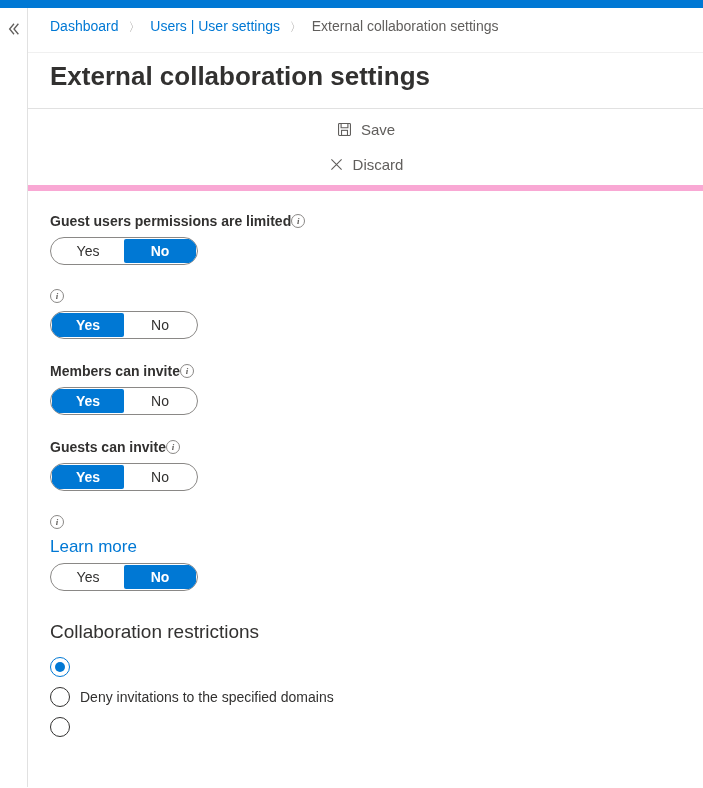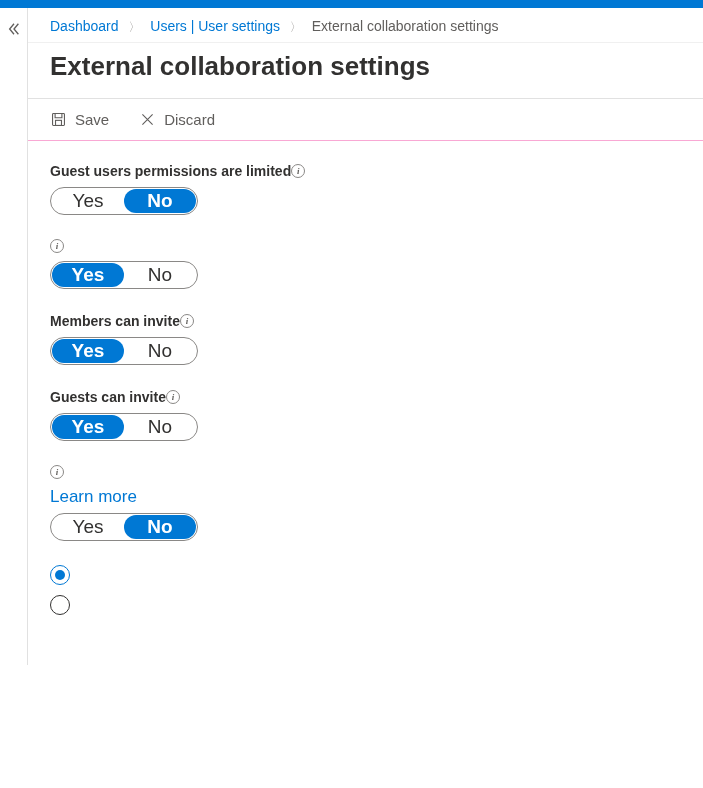--- a/index.html
+++ b/index.html
@@ -23,21 +23,21 @@
     padding-top: 14px;
     text-align: center;
     color: #605e5c;
   }
   .left-rail svg { width: 14px; height: 14px; }
   .main {
     flex: 1;
     min-width: 0;
   }
   .breadcrumb {
-    padding: 10px 22px 6px 22px;
+    padding: 10px 22px 16px 22px;
     font-size: 14px;
     color: #605e5c;
     border-bottom: 1px solid #f0f0f0;
   }
   .breadcrumb a {
     color: #0078d4;
     text-decoration: none;
     cursor: pointer;
   }
   .breadcrumb .chev {
@@ -48,24 +48,25 @@
   .breadcrumb .current { color: #605e5c; }
   .page-title {
     font-size: 26px;
     font-weight: 600;
     padding: 8px 22px 16px 22px;
   }
   .divider { height: 1px; background: #e1e1e1; }
   .command-bar {
     display: flex;
     align-items: center;
-    gap: 30px;
+    gap: 18px;
     padding: 12px 22px;
     color: #605e5c;
-    border-bottom: 1px solid #f9a8d4;
+    border-bottom: 6px solid #f9a8d4;
+    flex-direction: column;
   }
   .cmd-btn {
     display: inline-flex;
     align-items: center;
     gap: 8px;
     cursor: pointer;
     font-size: 15px;
   }
   .cmd-btn svg { width: 17px; height: 17px; stroke: #605e5c; fill: none; stroke-width: 1.3; }
   .content { padding: 22px 22px 40px 22px; }
@@ -106,23 +107,23 @@
     border-radius: 16px;
     overflow: hidden;
     height: 28px;
     padding: 1px;
   }
   .pill-opt {
     width: 72px;
     display: flex;
     align-items: center;
     justify-content: center;
-    font-size: 19px;
-    cursor: pointer;
-    border-radius: 12px;
+    font-size: 14px;
+    cursor: pointer;
+    border-radius: 2px;
     color: #323130;
   }
   .pill-opt.selected {
     background: #0078d4;
     color: #fff;
     font-weight: 600;
   }
   .section-heading {
     font-size: 19px;
     font-weight: 400;
@@ -231,26 +232,31 @@
               <div class="pill-opt">No</div>
             </div></div>
           <div class="setting-block"><div class="setting-label">
               <span class="info-icon">i</span>
             </div><a class="learn-more">Learn more</a><br><div class="pill-toggle">
               <div class="pill-opt">Yes</div>
               <div class="pill-opt selected">No</div>
             </div></div>
         </div>
 
+      <div class="section-heading">Collaboration restrictions</div>
       <div id="radios-container">
           <div class="radio-row">
             <div class="radio-outer sel">
               <div class="radio-inner"></div>
             </div>
           </div>
           <div class="radio-row">
             <div class="radio-outer"></div>
+            <span>Deny invitations to the specified domains</span>
+          </div>
+          <div class="radio-row">
+            <div class="radio-outer"></div>
           </div>
         </div>
 
     </div>
   </div>
 </div>
 
 </body></html>

